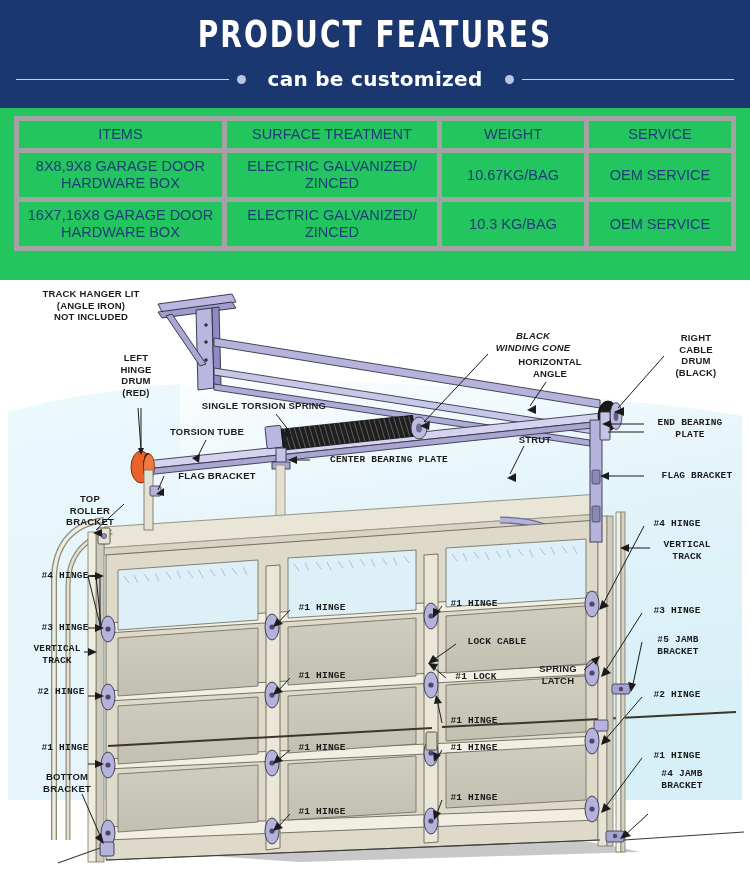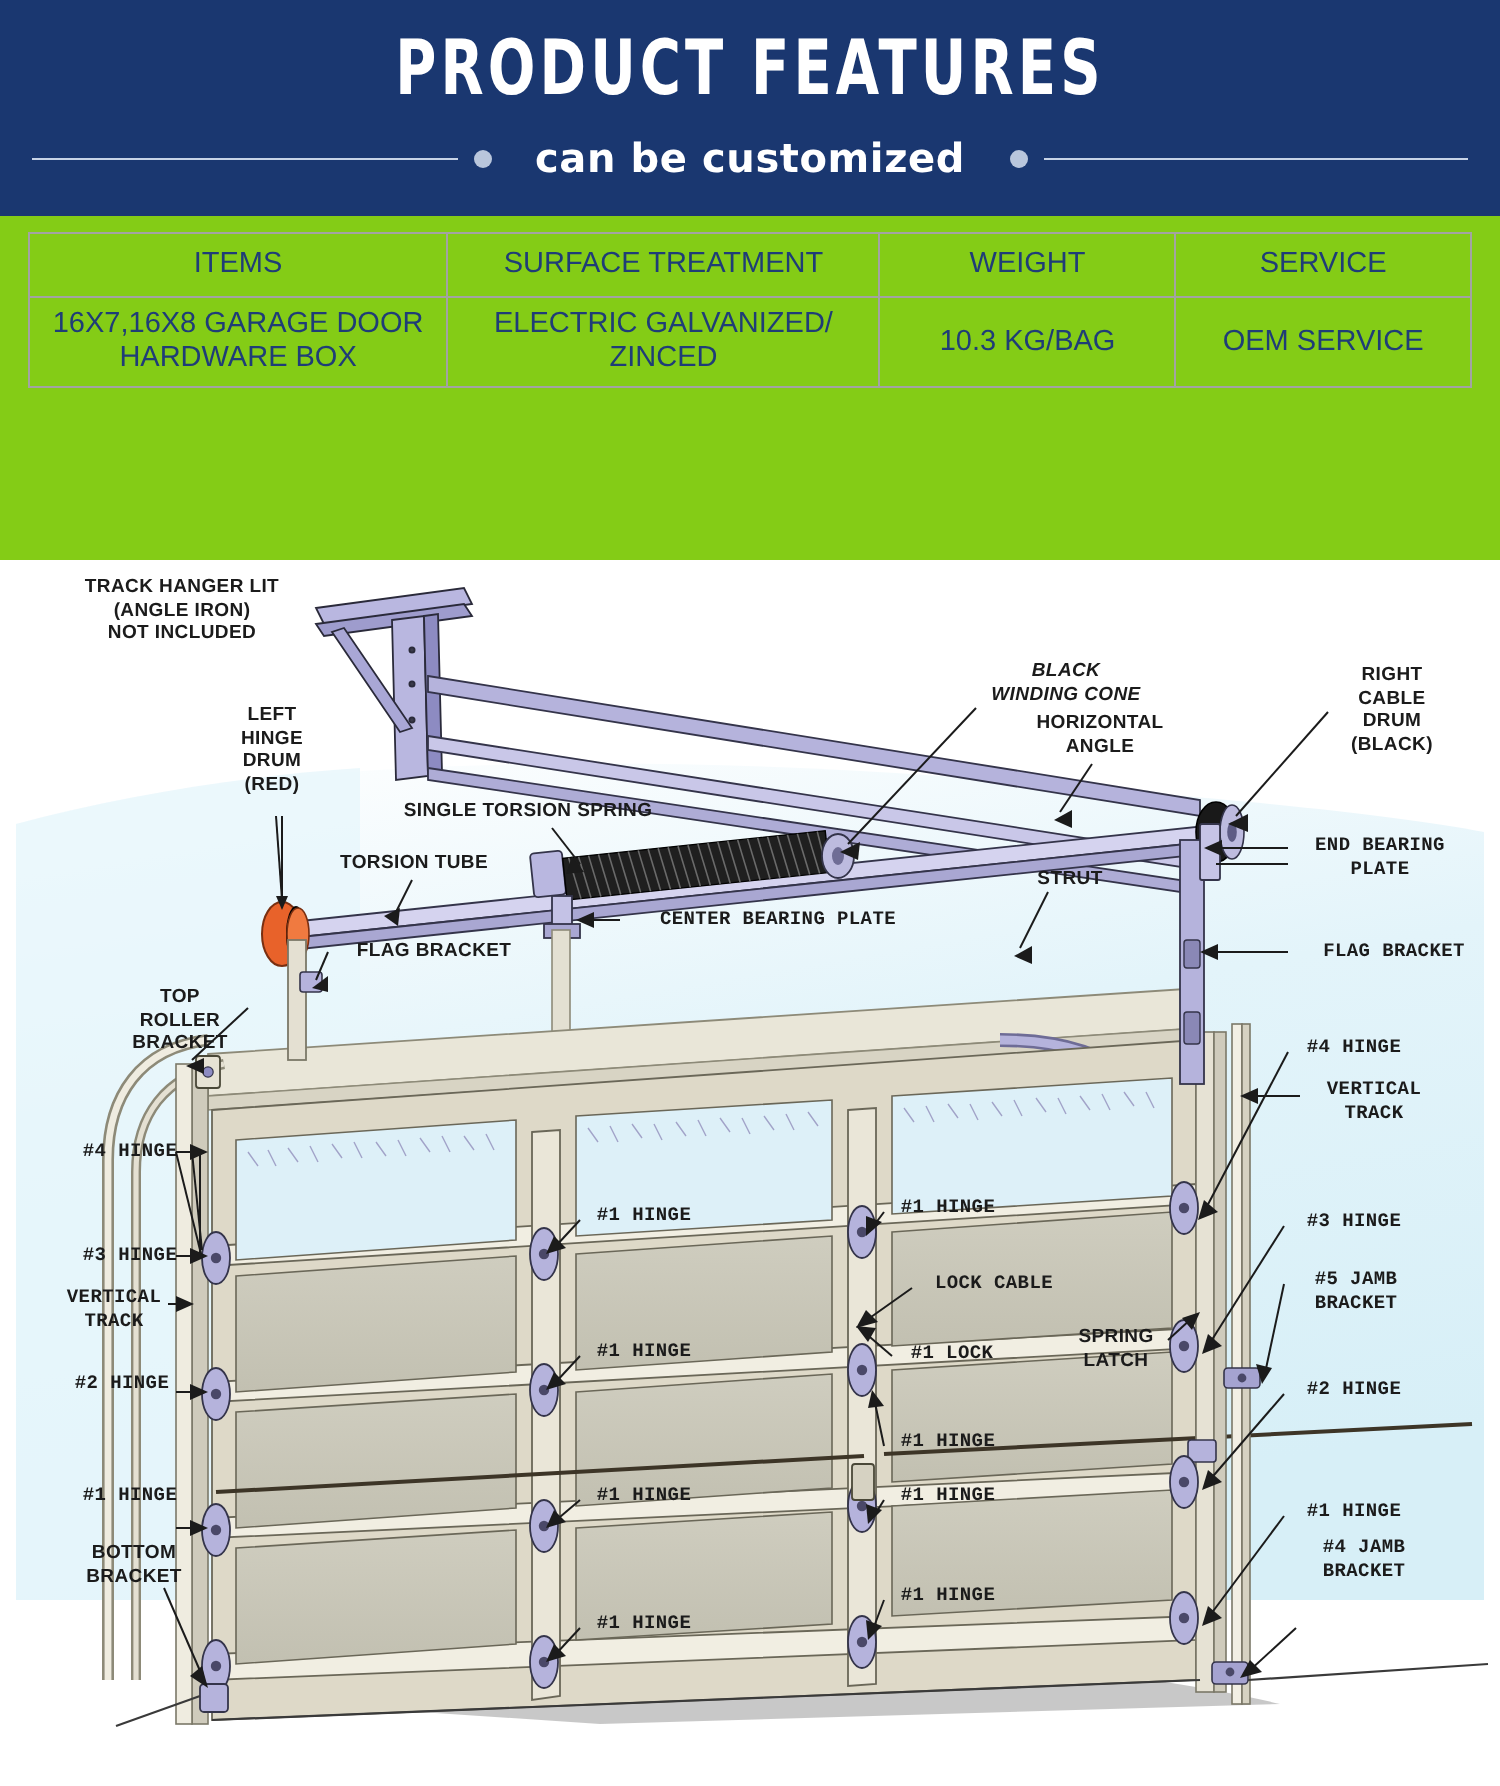--- a/index.html
+++ b/index.html
@@ -2,21 +2,21 @@
 <html><head>
 <meta charset="utf-8">
 <style>
   * { box-sizing: border-box; margin: 0; padding: 0; }
   html, body {
     width: 750px; height: 893px;
     background: #ffffff;
     font-family: "Liberation Sans", sans-serif;
     overflow: hidden;
   }
-  #page { position: relative; width: 750px; height: 893px; background: #84cc16; }
+  #page { position: relative; width: 750px; height: 893px; background: #22c55e; }
 
   
   .banner {
     position: absolute; left: 0; top: 0;
     width: 750px; height: 108px;
     background: #1a3770;
     overflow: hidden;
   }
   .banner-title {
     position: absolute; left: 0; top: 12px; width: 750px;
@@ -56,21 +56,21 @@
   .spec-wrap {
     position: absolute; left: 14px; top: 116px;
     width: 722px;
   }
   table.spec {
     width: 100%;
     border-collapse: collapse;
     table-layout: fixed;
   }
   table.spec td, table.spec th {
-    border: 1px solid #a3a3a3;
+    border: 5px solid #a3a3a3;
     color: #1f3d77;
     text-align: center;
     vertical-align: middle;
     font-size: 14.5px;
     line-height: 17px;
     padding: 5px 2px;
     font-family: "Liberation Sans", sans-serif;
     font-weight: 400;
     white-space: pre-line;
   }
@@ -130,20 +130,28 @@
       </colgroup>
       <thead>
         <tr>
           <th>ITEMS</th>
           <th>SURFACE TREATMENT</th>
           <th>WEIGHT</th>
           <th>SERVICE</th>
         </tr>
       </thead>
       <tbody>
+        <tr>
+          <td>8X8,9X8 GARAGE DOOR
+HARDWARE BOX</td>
+          <td>ELECTRIC GALVANIZED/
+ZINCED</td>
+          <td>10.67KG/BAG</td>
+          <td>OEM SERVICE</td>
+        </tr>
         <tr>
           <td>16X7,16X8 GARAGE DOOR
 HARDWARE BOX</td>
           <td>ELECTRIC GALVANIZED/
 ZINCED</td>
           <td>10.3 KG/BAG</td>
           <td>OEM SERVICE</td>
         </tr>
       </tbody>
     </table>

